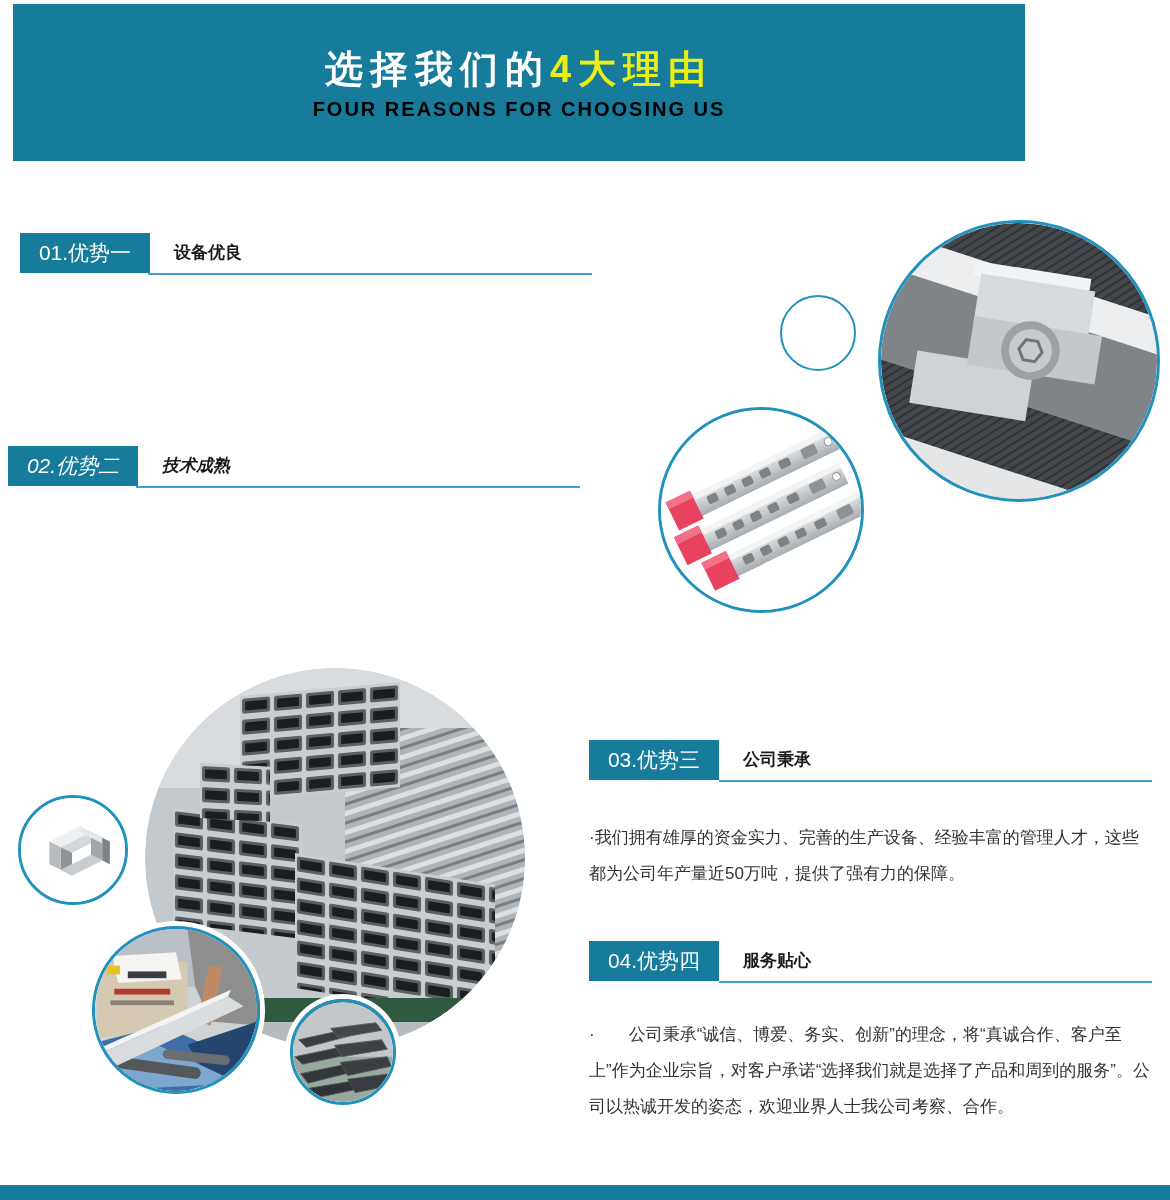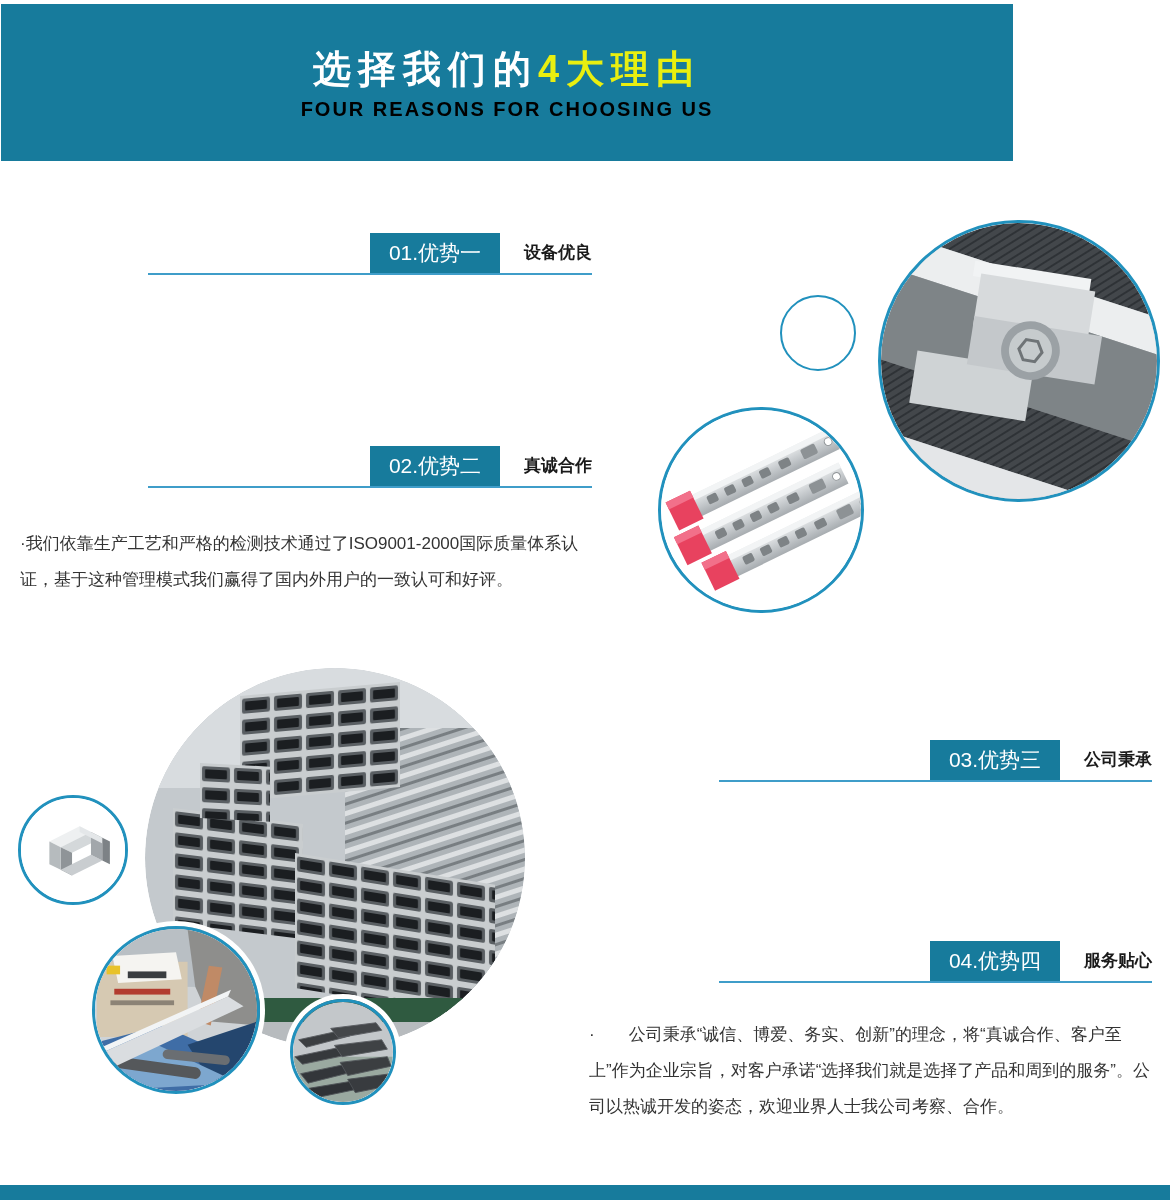--- a/index.html
+++ b/index.html
@@ -9,35 +9,35 @@
     --color-ring:#2191bd;
     --color-text:#333333;
     --color-title:#1a1a1a;
     --color-red_cap:#e8425f;
   }
   html,body{margin:0;padding:0;}
   body{background:#ffffff;font-family:"Liberation Sans","DejaVu Sans",sans-serif;}
   #page{position:relative;width:1170px;height:1200px;background:#ffffff;overflow:hidden;margin:0 auto;}
 
   
-  .banner{position:absolute;left:1px;top:4px;width:1012px;height:157px;background:var(--color-teal);text-align:center;}
+  .banner{position:absolute;left:13px;top:4px;width:1012px;height:157px;background:var(--color-teal);text-align:center;}
   .banner-title{margin-top:42px;font-size:38px;font-weight:bold;letter-spacing:7px;line-height:46px;color:#ffffff;}
   .banner-title .yellow{color:var(--color-yellow);}
   .banner-sub{margin-top:6px;font-size:20px;font-weight:bold;letter-spacing:2px;color:#000000;}
 
   
   .section{position:absolute;}
-  .sec-head{display:flex;align-items:stretch;height:40px;justify-content:flex-end;}
+  .sec-head{display:flex;align-items:stretch;height:40px;}
   .badge{width:130px;height:40px;background:var(--color-teal);color:#ffffff;font-size:21px;display:flex;align-items:center;justify-content:center;flex:0 0 130px;}
   .sec-title{margin-left:24px;font-size:17px;font-weight:bold;color:var(--color-title);line-height:40px;}
   .underline{height:2px;background:var(--color-underline);margin-left:128px;}
   .sec-body{margin-top:38px;font-size:17px;line-height:36px;color:var(--color-text);}
 
   #sec1{left:20px;top:233px;width:572px;}
-  #sec2{left:20px;top:446px;width:572px;}
+  #sec2{left:8px;top:446px;width:572px;font-style:italic;}
   #sec3{left:589px;top:740px;width:563px;}
   #sec4{left:589px;top:941px;width:563px;}
   #sec3 .underline,#sec4 .underline{margin-left:130px;}
   #sec4 .sec-body{margin-top:34px;}
 
   
   .pcircle{position:absolute;border-radius:50%;overflow:hidden;box-sizing:border-box;}
   .ringed{border:3px solid var(--color-ring);}
   .white-halo{box-shadow:0 0 0 5px #ffffff;}
   .pcircle svg{display:block;width:100%;height:100%;}
@@ -69,32 +69,32 @@
     <div class="sec-head">
       <div class="badge">01.优势一</div>
       <div class="sec-title">设备优良</div>
     </div>
     <div class="underline"></div>
   </div>
 
   <div class="section" id="sec2">
     <div class="sec-head">
       <div class="badge">02.优势二</div>
-      <div class="sec-title">真诚合作</div>
+      <div class="sec-title">技术成熟</div>
     </div>
     <div class="underline"></div>
-    <div class="sec-body">·我们依靠生产工艺和严格的检测技术通过了ISO9001-2000国际质量体系认证，基于这种管理模式我们赢得了国内外用户的一致认可和好评。</div>
   </div>
 
   <div class="section" id="sec3">
     <div class="sec-head">
       <div class="badge">03.优势三</div>
       <div class="sec-title">公司秉承</div>
     </div>
     <div class="underline"></div>
+    <div class="sec-body">·我们拥有雄厚的资金实力、完善的生产设备、经验丰富的管理人才，这些都为公司年产量近50万吨，提供了强有力的保障。</div>
   </div>
 
   <div class="section" id="sec4">
     <div class="sec-head">
       <div class="badge">04.优势四</div>
       <div class="sec-title">服务贴心</div>
     </div>
     <div class="underline"></div>
     <div class="sec-body">·　　公司秉承“诚信、博爱、务实、创新”的理念，将“真诚合作、客户至上”作为企业宗旨，对客户承诺“选择我们就是选择了产品和周到的服务”。公司以热诚开发的姿态，欢迎业界人士我公司考察、合作。</div>
   </div>

